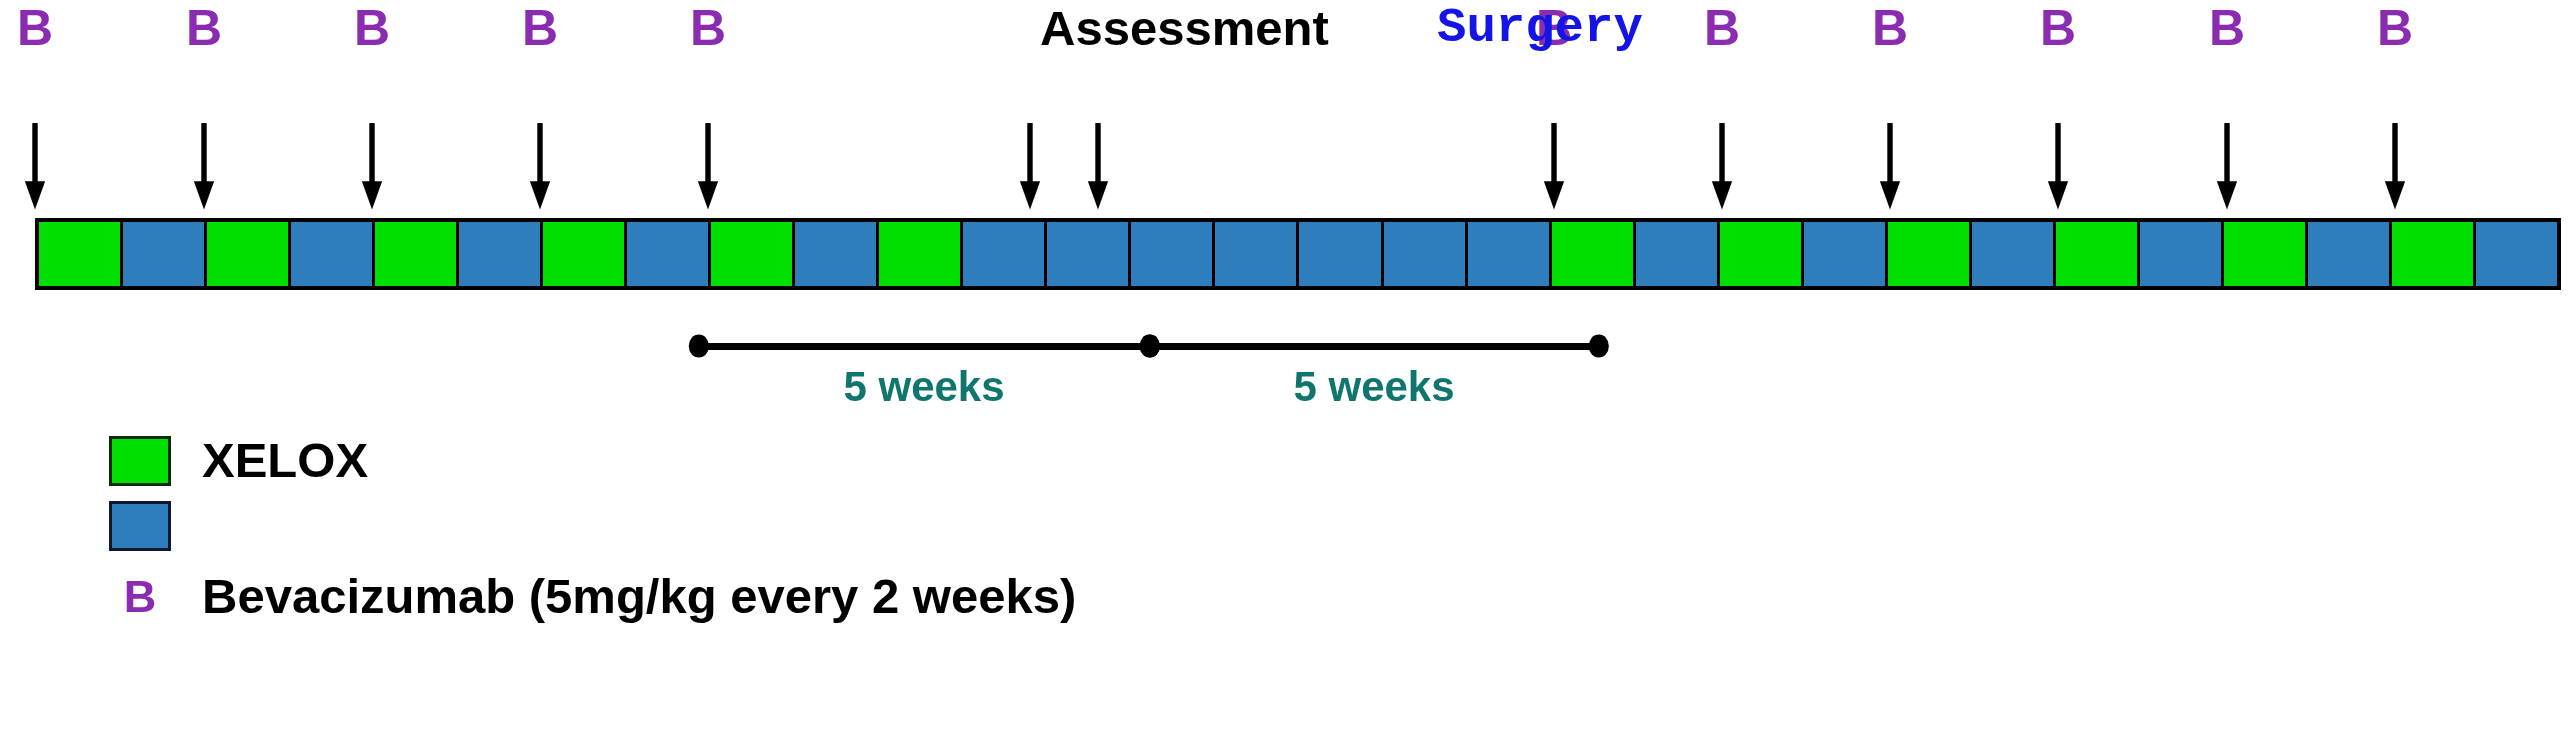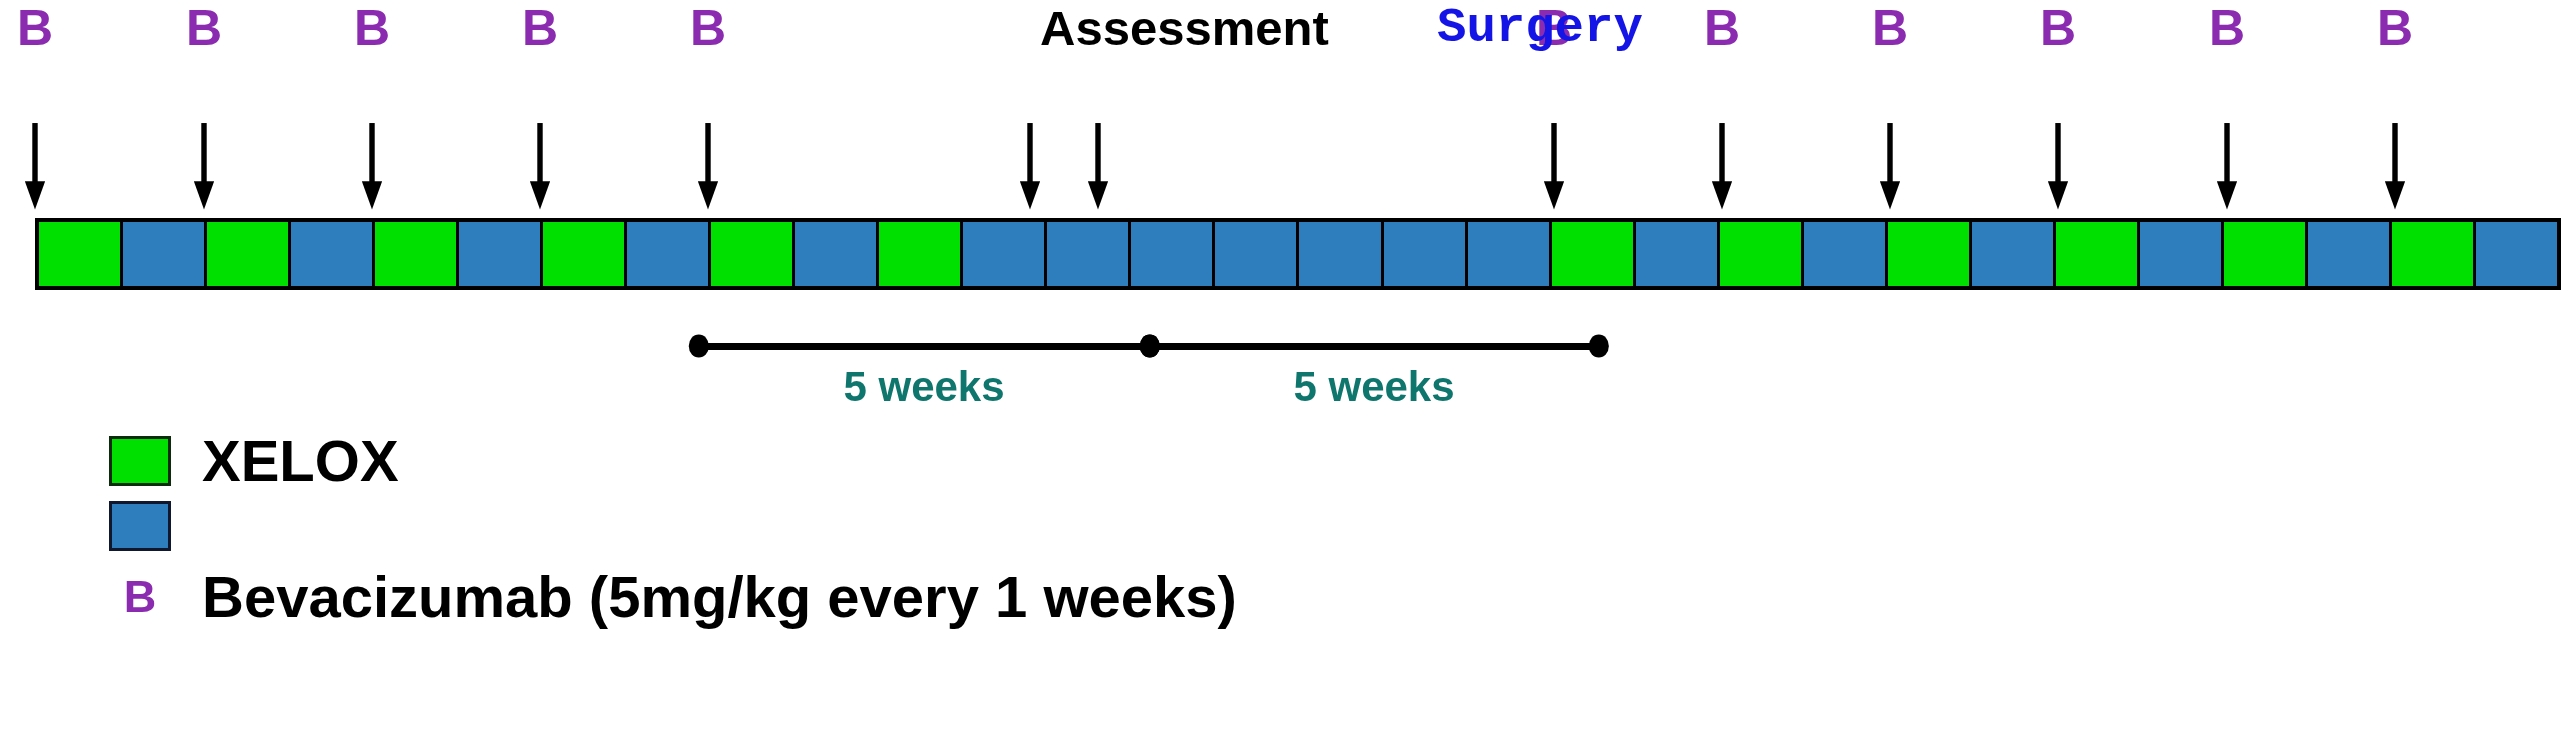--- a/index.html
+++ b/index.html
@@ -76,21 +76,21 @@
     width:62px;height:50px;border:3.4px solid #101830;box-sizing:border-box;
     margin-right:31px;flex:0 0 auto;
   }
   .legend-swatch.xelox{background:#00E000;border-color:#0c2a0c;}
   .legend-swatch.none{background:#2E7EBE;border-color:#101830;}
   .legend-b{
     width:62px;margin-right:31px;flex:0 0 auto;text-align:center;
     font-size:45px;line-height:45px;font-weight:bold;color:#8A2BB0;
   }
   .legend-text{
-    font-size:58px;line-height:49px;font-weight:bold;color:#000000;
+    font-size:49px;line-height:49px;font-weight:bold;color:#000000;
     white-space:nowrap;
   }
   #legend-row-bev{margin-top:17.6px;}
 </style>
 </head>
 <body>
 
 <div id="stage">
 
   <div id="marker-row">
@@ -238,18 +238,18 @@
   <div id="legend">
     <div class="legend-row">
       <span class="legend-swatch xelox"></span>
       <span class="legend-text">XELOX</span>
     </div>
     <div class="legend-row">
       <span class="legend-swatch none"></span>
     </div>
     <div class="legend-row" id="legend-row-bev">
       <span class="legend-b">B</span>
-      <span class="legend-text">Bevacizumab (5mg/kg every 1 weeks)</span>
+      <span class="legend-text">Bevacizumab (5mg/kg every 2 weeks)</span>
     </div>
   </div>
 
 </div>
 
 
 </body></html>

